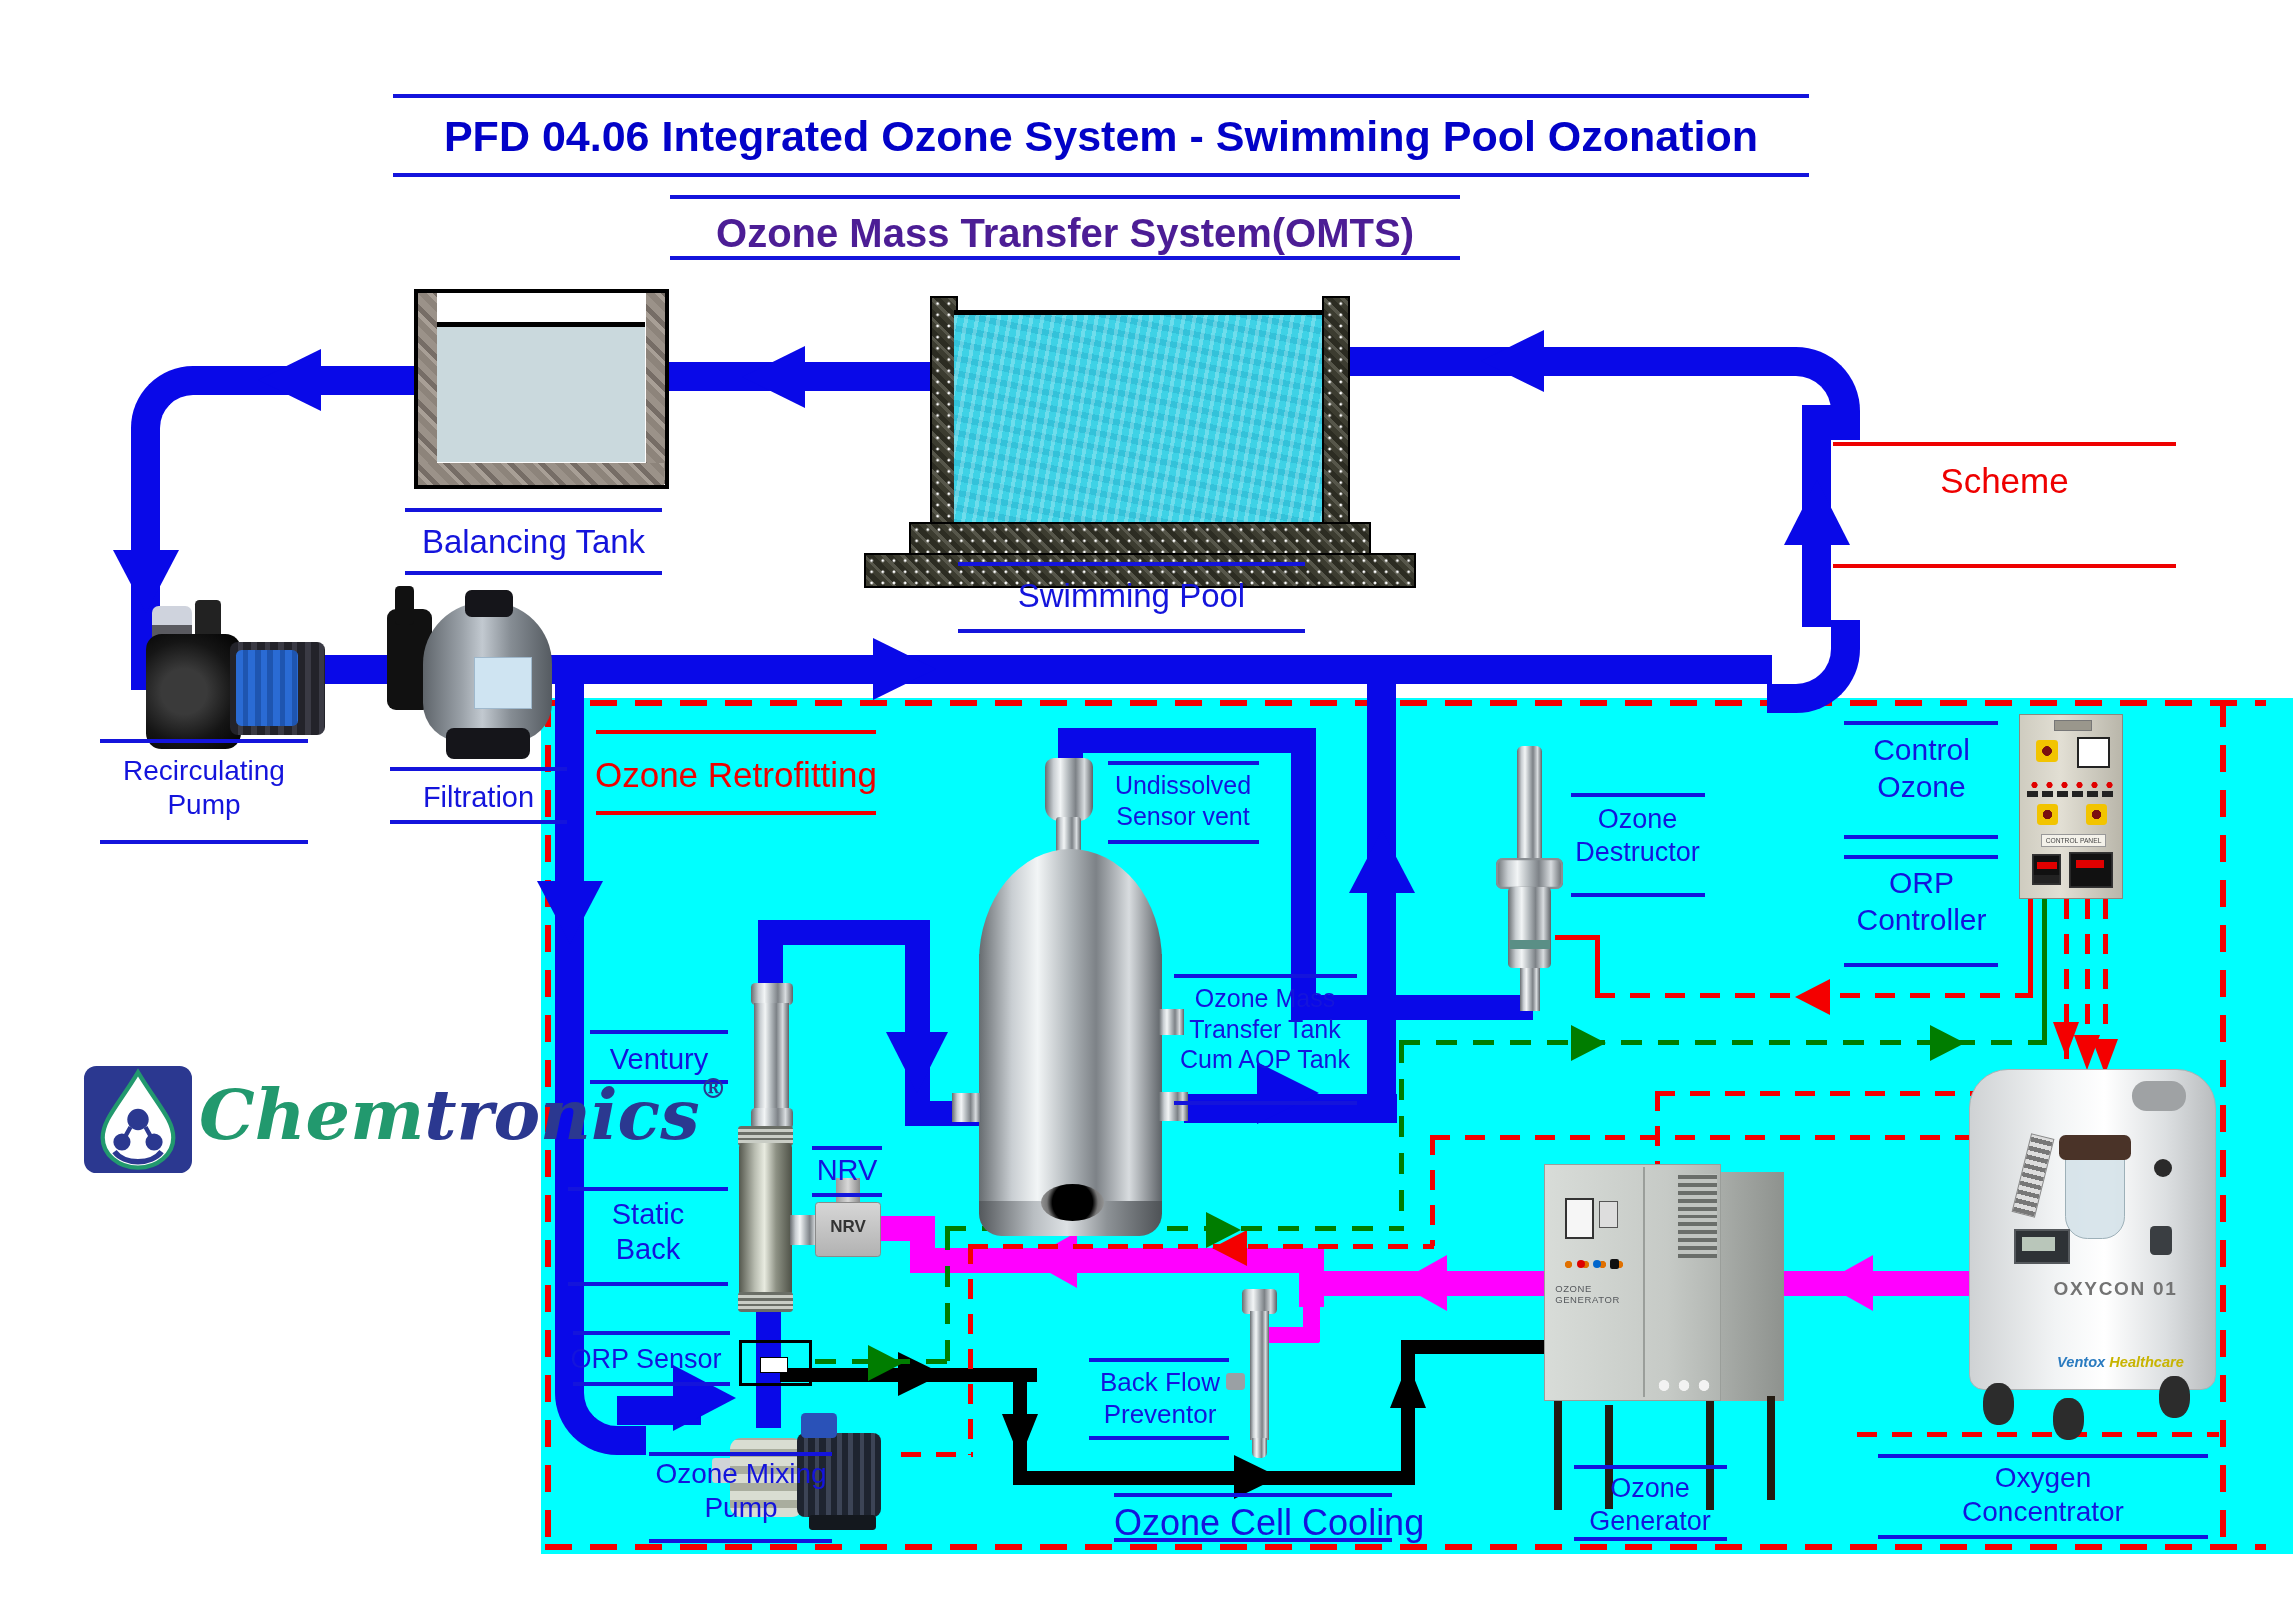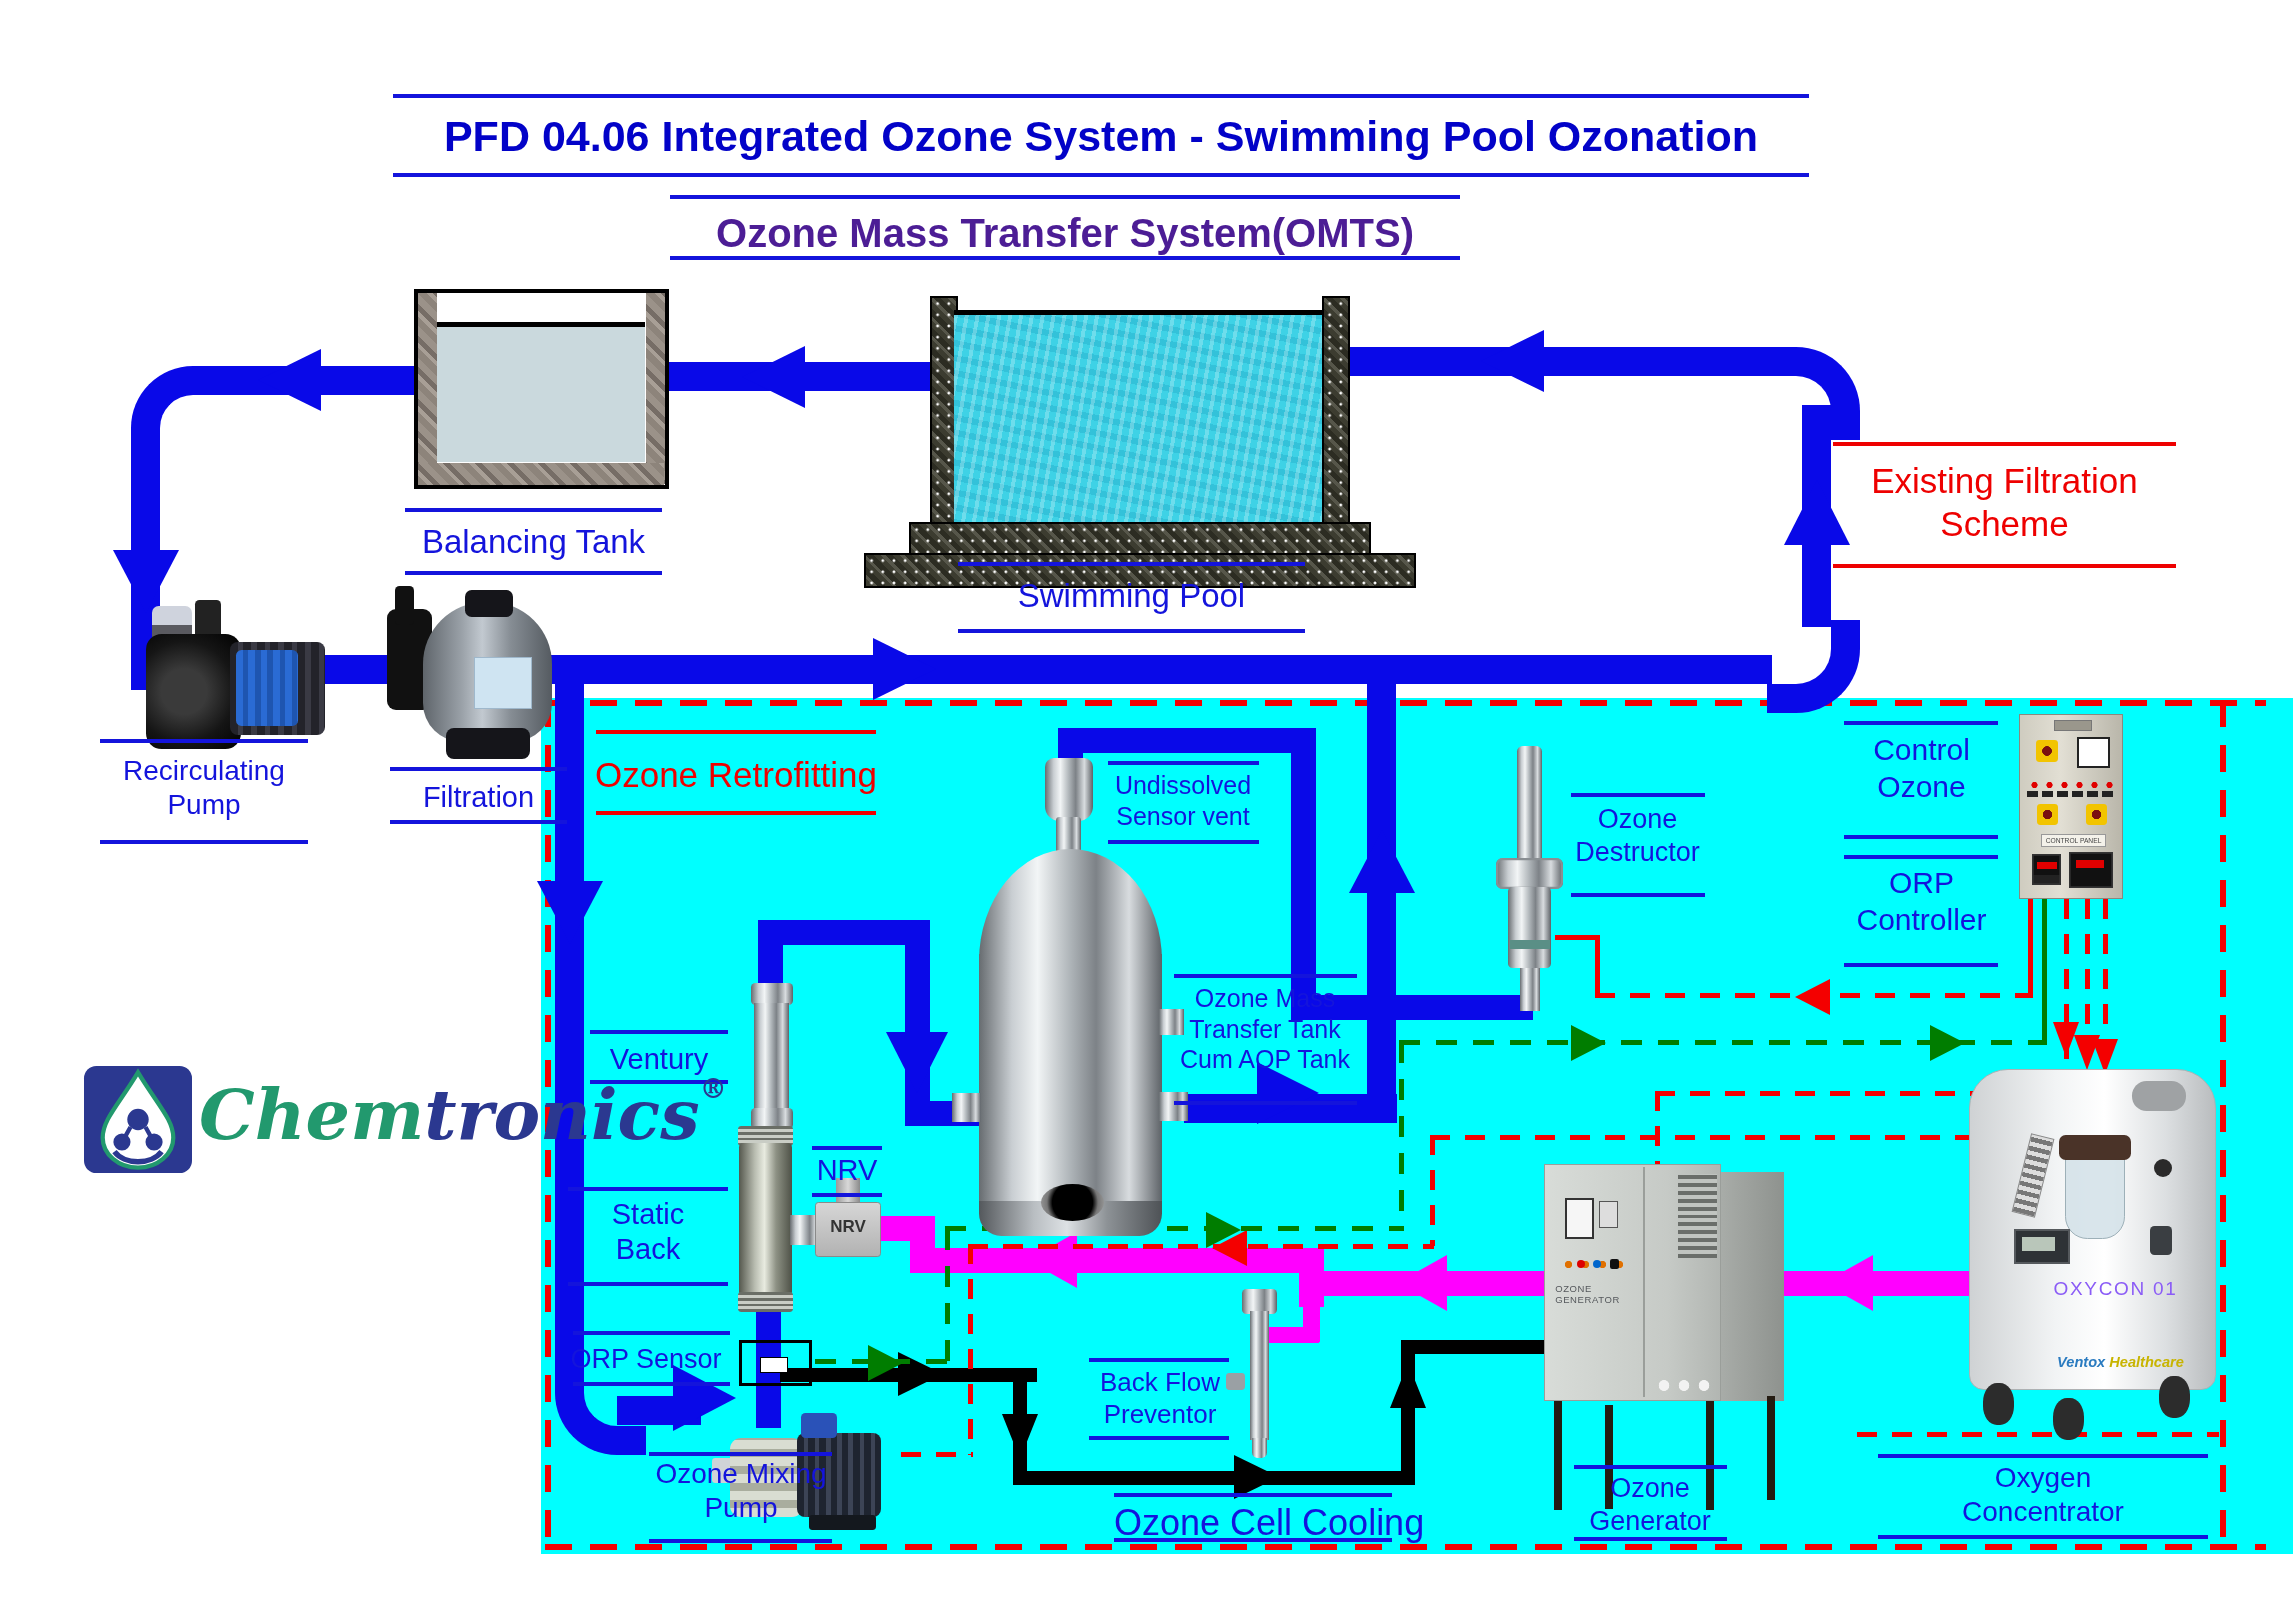--- a/index.html
+++ b/index.html
@@ -227,21 +227,21 @@
   <div class="abs" style="left:1969px;top:1069px;width:247px;height:370px">
     <div class="abs" style="left:0;top:0;width:247px;height:321px;border-radius:39px 39px 14.6px 14.6px;background:linear-gradient(90deg,#cfd2d4,#f2f4f5 35%,#ffffff 55%,#dcdfe1 80%,#b9bcbe);border:1.7px solid #aeb1b3;box-sizing:border-box"></div>
     <div class="abs" style="left:163px;top:12.3px;width:54px;height:30px;border-radius:14.6px;background:#9fa2a4"></div>
     <div class="abs" style="left:52px;top:66px;width:22.4px;height:79px;background:repeating-linear-gradient(0deg,#777 0 4.5px,#ddd 4.5px 9px);border:1.7px solid #888;transform:rotate(14deg)"></div>
     <div class="abs" style="left:96px;top:84px;width:58px;height:84px;background:rgba(210,225,232,.85);border:1.7px solid #9db0b8;border-radius:5.6px 5.6px 22.4px 22.4px"></div>
     <div class="abs" style="left:90px;top:66px;width:72px;height:25px;background:#4a3328;border-radius:6.7px"></div>
     <div class="abs" style="left:45px;top:160px;width:52px;height:31px;background:#2e3236;border:2.2px solid #55595d"></div>
     <div class="abs" style="left:53px;top:168px;width:33px;height:13.5px;background:#b9c6ba"></div>
     <div class="abs" style="left:185px;top:90px;width:18px;height:18px;border-radius:50%;background:#2a2a2a"></div>
     <div class="abs" style="left:181px;top:157px;width:22.4px;height:29px;background:#3a3e42;border-radius:4.5px"></div>
-    <div class="abs" style="left:79px;top:209px;width:135px;font-size:19px;font-weight:normal;letter-spacing:1.7px;color:#8b5cf6;text-align:center">OXYCON 01</div>
+    <div class="abs" style="left:79px;top:209px;width:135px;font-size:19px;font-weight:bold;letter-spacing:1.7px;color:#737373;text-align:center">OXYCON 01</div>
     <div class="abs" style="left:84px;top:285px;width:135px;font-size:14.6px;font-style:italic;text-align:center">
       <span style="color:#2a7bc0;font-weight:bold">Ventox</span>
       <span style="color:#c8b400;font-weight:bold">Healthcare</span>
     </div>
     <div class="abs" style="left:13.5px;top:314px;width:31px;height:42px;background:#2c2c2c;border-radius:45%"></div>
     <div class="abs" style="left:84px;top:329px;width:31px;height:42px;background:#2c2c2c;border-radius:45%"></div>
     <div class="abs" style="left:190px;top:307px;width:31px;height:42px;background:#2c2c2c;border-radius:45%"></div>
   </div>
 
   <div class="abs" style="left:751px;top:983px;width:42px;height:146px">
@@ -287,21 +287,20 @@
   <div class="rule" style="left:405px;top:508px;width:257px"></div>
   <div class="lbl" style="left:405px;top:522px;width:257px;font-size:33px">Balancing Tank</div>
   <div class="rule" style="left:405px;top:571px;width:257px"></div>
 
   <div class="rule" style="left:958px;top:562px;width:347px"></div>
   <div class="lbl" style="left:958px;top:576px;width:347px;font-size:33px">Swimming Pool</div>
   <div class="rule" style="left:958px;top:629px;width:347px"></div>
 
   <div class="rrule" style="left:1833px;top:442px;width:343px"></div>
   <div class="lbl red" style="left:1805px;top:460px;width:399px;font-size:35px">
-    <div>Existing Filtration</div>
     <div>Scheme</div>
   </div>
   <div class="rrule" style="left:1833px;top:564px;width:343px"></div>
 
   <div class="rule" style="left:100px;top:739px;width:208px"></div>
   <div class="lbl" style="left:72px;top:754px;width:264px;font-size:28px">
     <div>Recirculating</div>
     <div>Pump</div>
   </div>
   <div class="rule" style="left:100px;top:840px;width:208px"></div>

